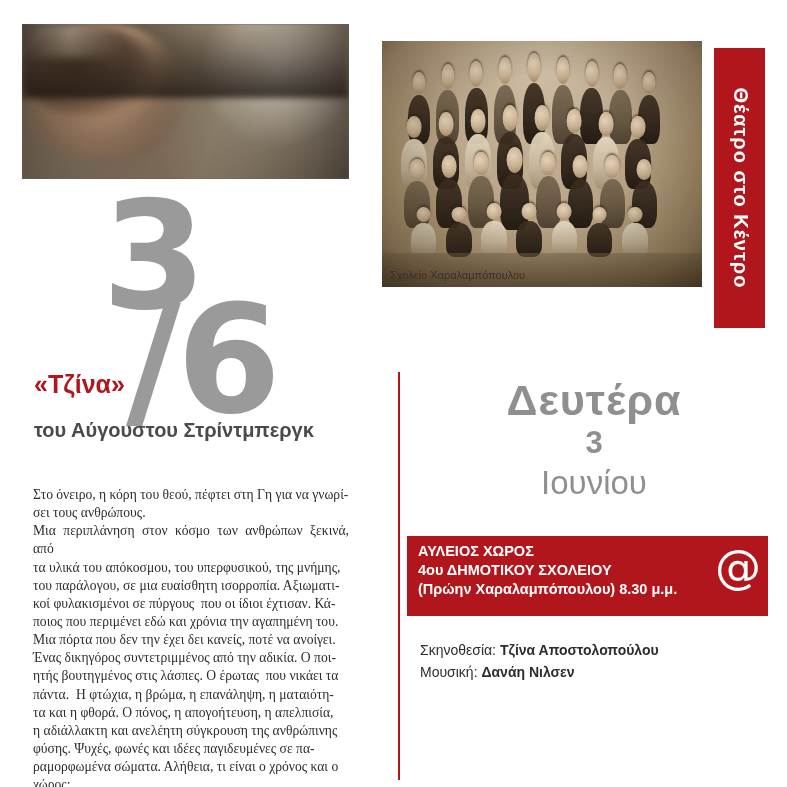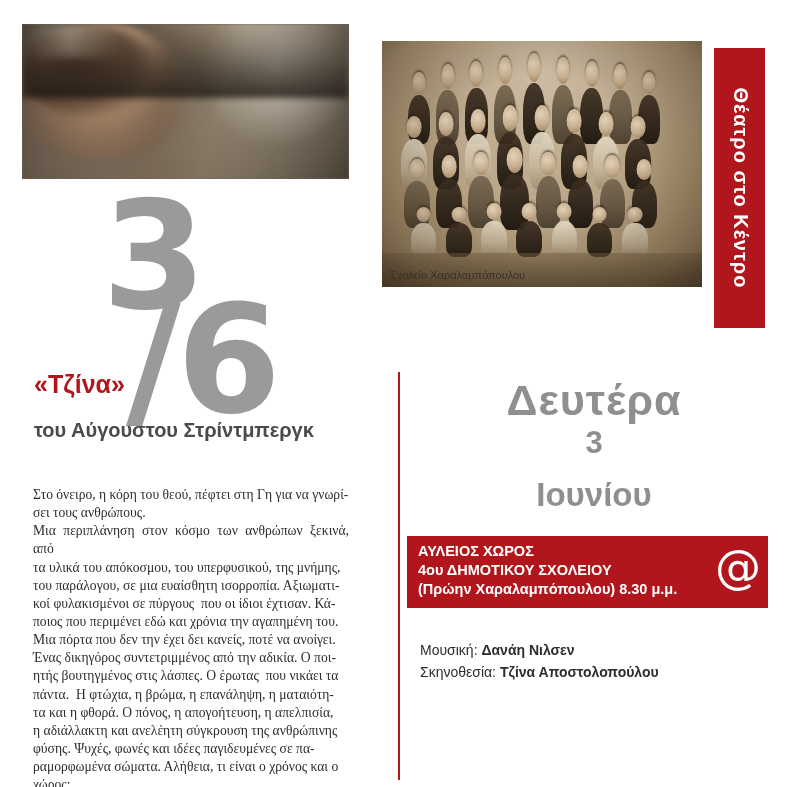--- a/index.html
+++ b/index.html
@@ -259,34 +259,34 @@
     color: #8f8f8f;
   }
   .day-num {
     font-weight: bold;
     font-size: 31px;
     line-height: 1.15;
     color: #8f8f8f;
     margin-top: 2px;
   }
   .day-month {
-    font-weight: bold;
+    font-weight: normal;
     font-size: 33px;
     line-height: 1.12;
     color: #8f8f8f;
-    margin-top: 16px;
+    margin-top: 4px;
   }
 
   
   .venue-bar {
     position: absolute;
     left: 407px;
     top: 536px;
     width: 361px;
-    height: 72px;
+    height: 80px;
     background: #b2161d;
   }
   .venue-text {
     position: absolute;
     left: 11px;
     top: 6px;
     color: #ffffff;
     font-family: "Liberation Sans", sans-serif;
     font-weight: bold;
     font-size: 14.5px;
@@ -417,20 +417,20 @@
 
   <div class="venue-bar">
     <div class="venue-text">ΑΥΛΕΙΟΣ ΧΩΡΟΣ
 4ου ΔΗΜΟΤΙΚΟΥ ΣΧΟΛΕΙΟΥ
 (Πρώην Χαραλαμπόπουλου)  8.30 μ.μ.</div>
     <div class="at-badge">@</div>
   </div>
 
   <div class="credits">
     <div>
+      <span class="lbl">Σκηνοθεσία: </span><span class="val">Τζίνα Αποστολοπούλου</span>
+    </div>
+    <div>
       <span class="lbl">Μουσική: </span><span class="val">Δανάη Νιλσεν</span>
     </div>
-    <div>
-      <span class="lbl">Σκηνοθεσία: </span><span class="val">Τζίνα Αποστολοπούλου</span>
-    </div>
   </div>
 
 </div>
 
 </body></html>

